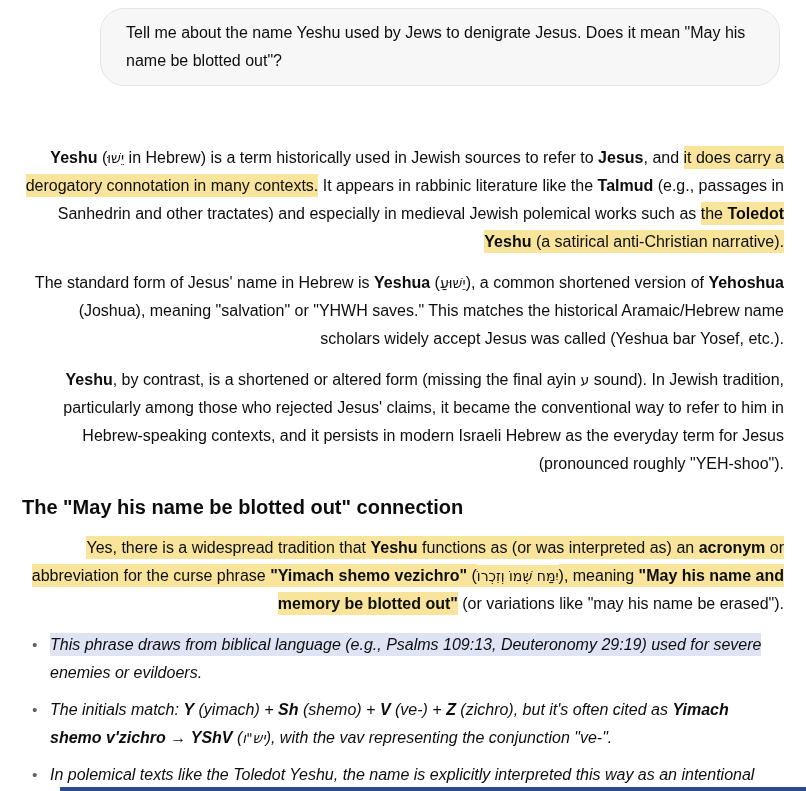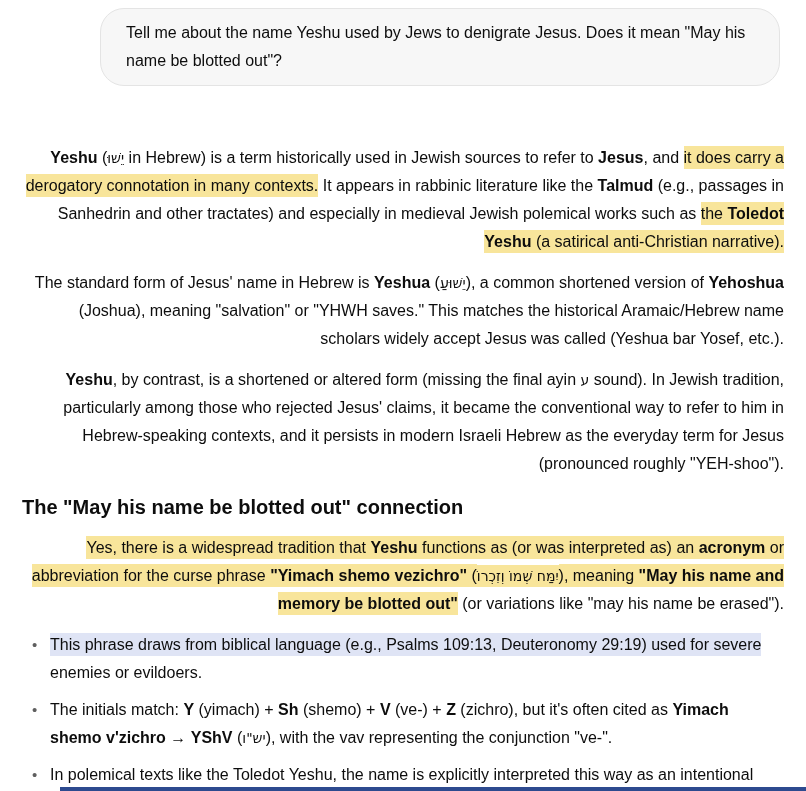--- a/index.html
+++ b/index.html
@@ -19,21 +19,21 @@
     border-radius:24px;
     padding:10px 25px;
   }
   .assistant{margin:58px 22px 0 22px;}
   .para{margin:0 0 13px 0;text-align:right;}
   .heading{
     font-size:20px;line-height:26px;font-weight:700;
     margin:16px 0 14px 0;color:#0d0d0d;
   }
   .bullets{list-style:none;margin:6px 0 0 0;padding:0;}
-  .bullet{position:relative;padding-left:28px;margin-bottom:9px;}
+  .bullet{position:relative;padding-left:28px;margin-bottom:9px;font-style:italic;}
   .bullet::before{
     content:"\2022";
     position:absolute;left:10px;top:0;
     color:#5f5f5f;font-size:15px;
   }
   .seg-b{font-weight:700;}
   .seg-hl{
     background:var(--hl-yellow,#f8e59b);
     padding:3px 0;
     -webkit-box-decoration-break:clone;box-decoration-break:clone;

